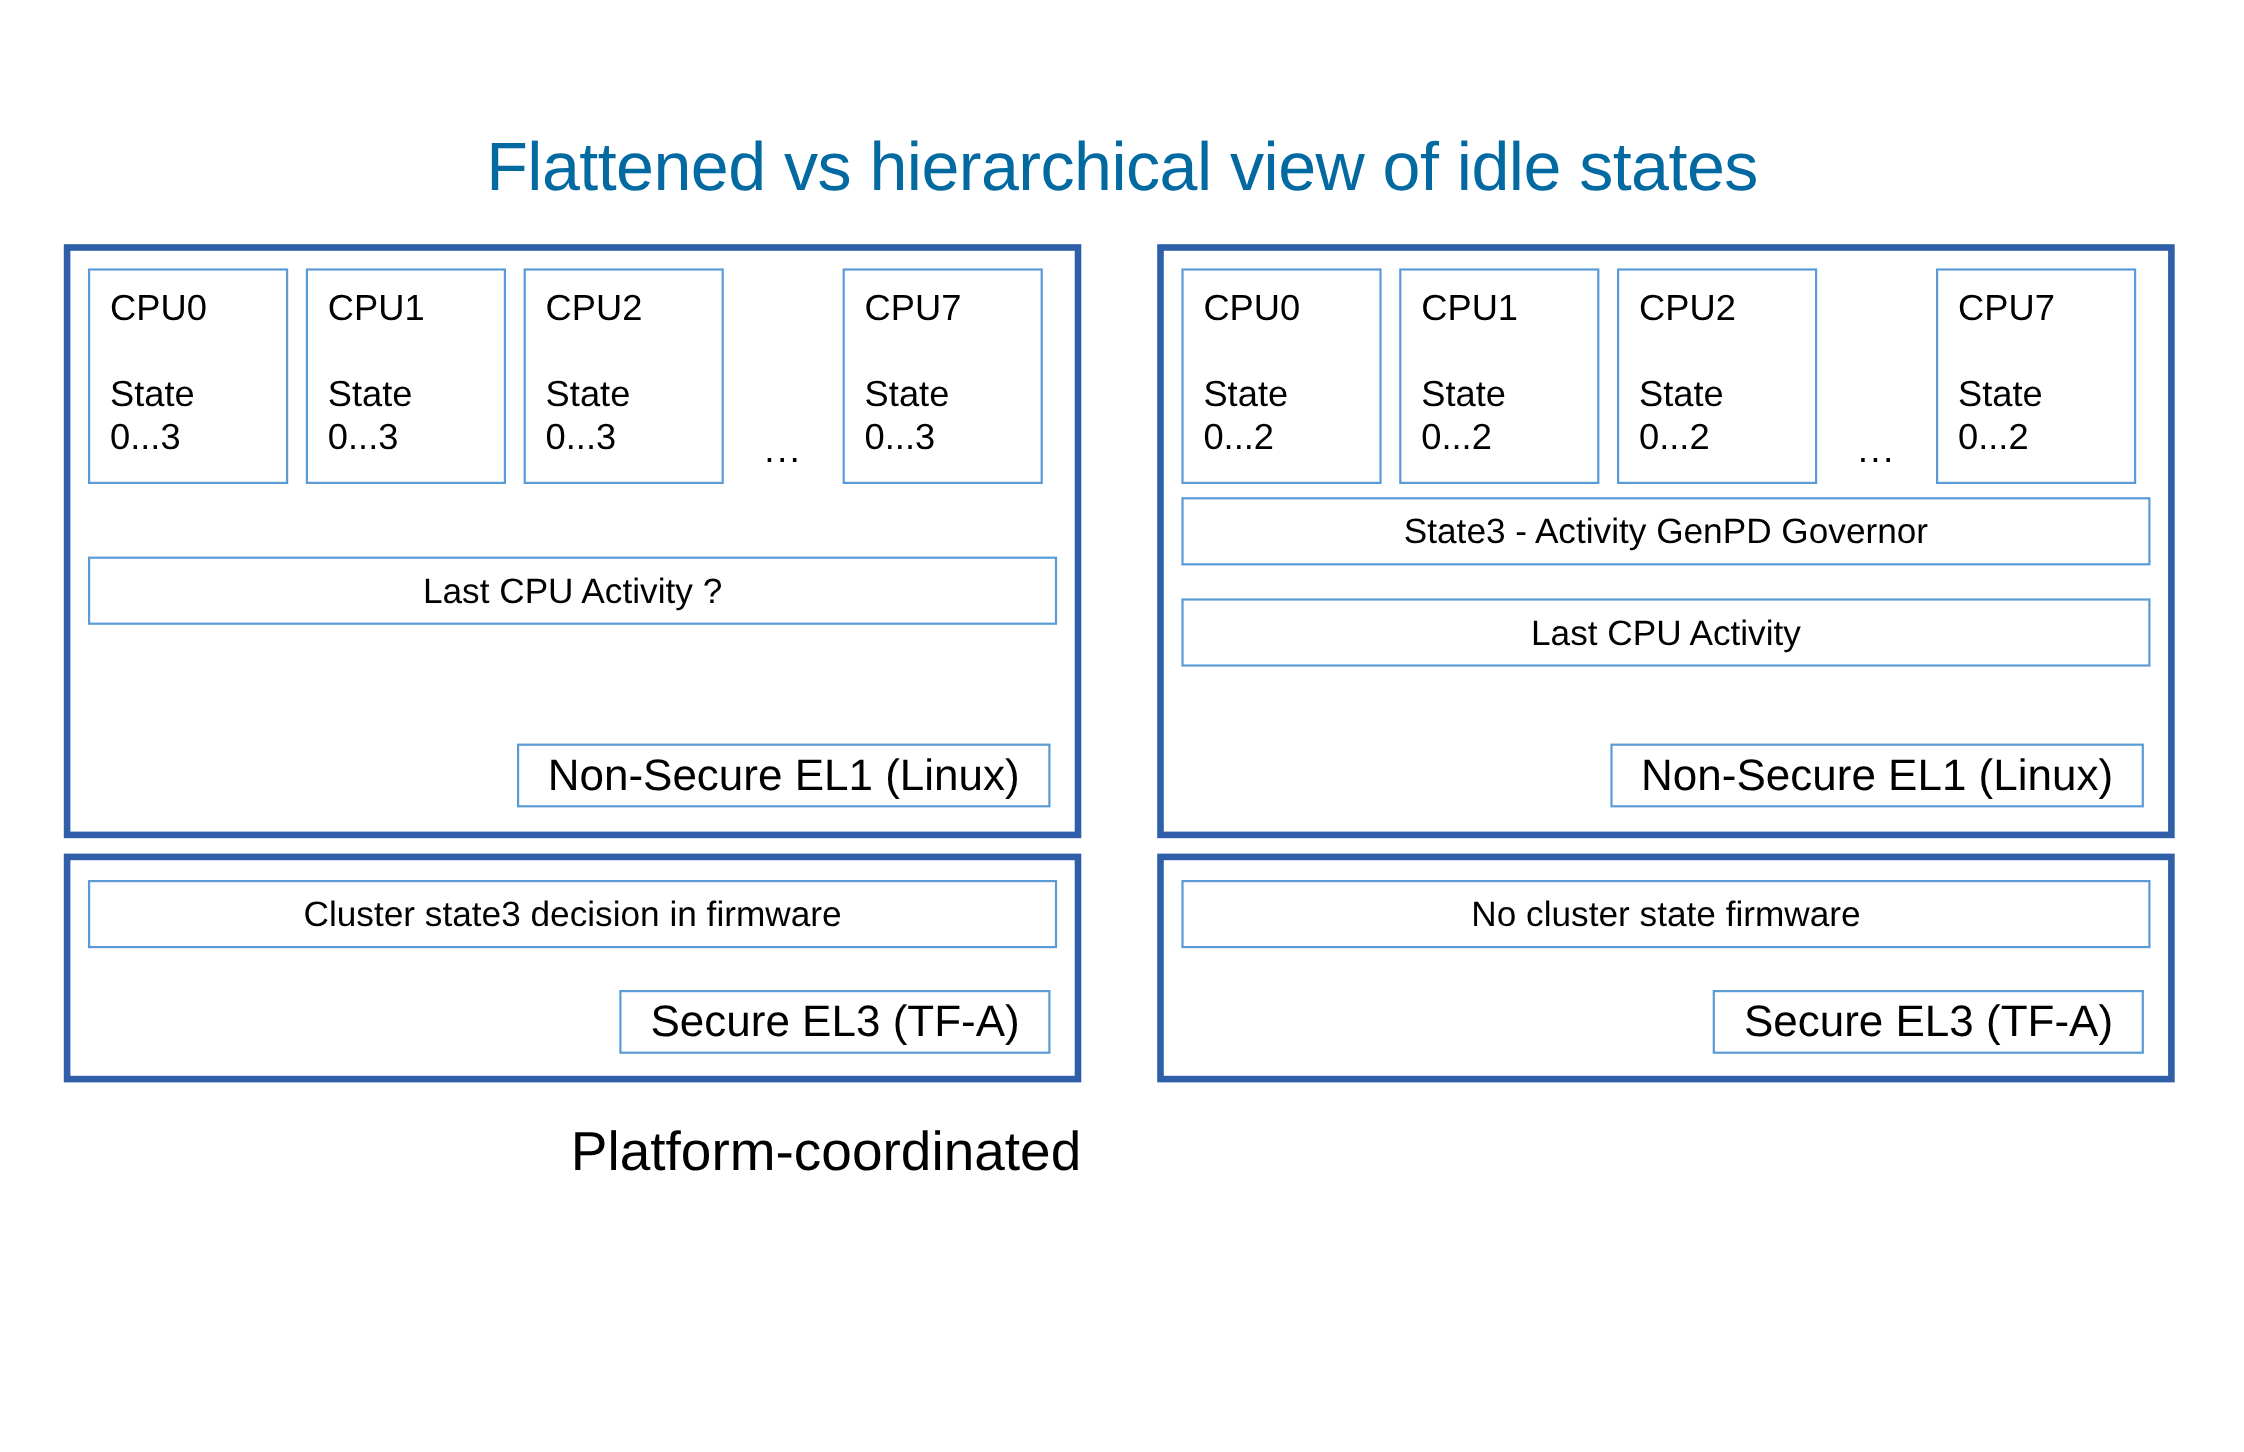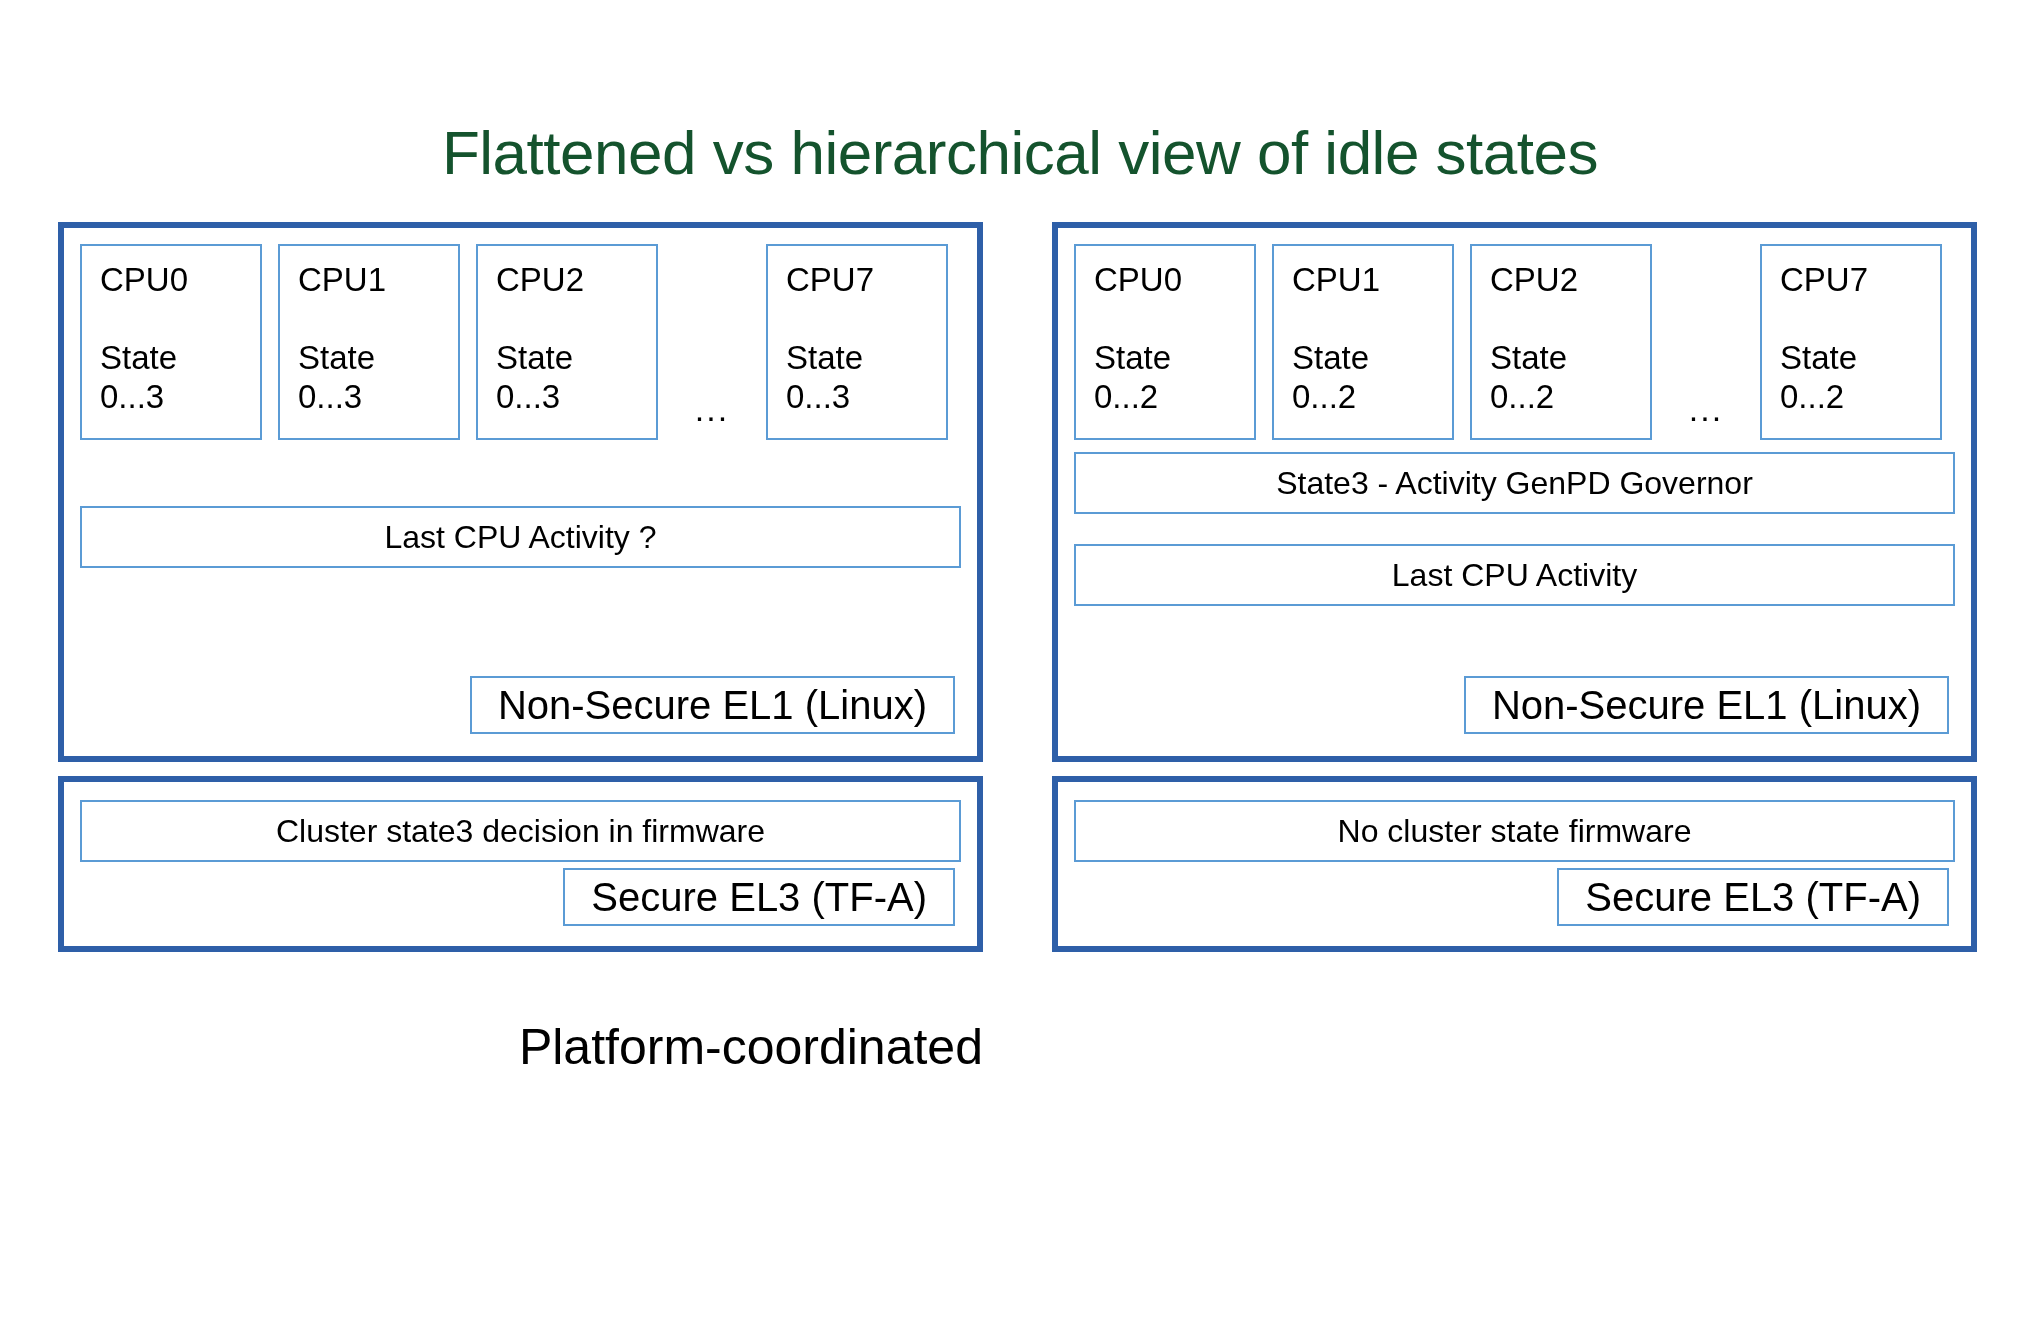--- a/index.html
+++ b/index.html
@@ -28,42 +28,42 @@
   .slide-title {
     position: absolute;
     left: 0;
     top: 118px;
     width: 2040px;
     text-align: center;
     font-size: 62px;
     line-height: 70px;
     font-weight: 400;
     letter-spacing: -0.5px;
-    color: #14532d;
+    color: #0369a1;
     white-space: nowrap;
   }
 
   
   .column {
     position: absolute;
     top: 222px;
     width: 925px;
   }
   .column.left  { left: 58px; }
   .column.right { left: 1052px; }
 
   
   .panel {
     box-sizing: border-box;
     border: 6px solid #2E5FA8;
     background: #ffffff;
     position: relative;
   }
   .panel.os       { height: 540px; padding: 16px 16px 0 16px; }
-  .panel.firmware { height: 176px; margin-top: 14px; padding: 18px 16px 0 16px; }
+  .panel.firmware { height: 208px; margin-top: 14px; padding: 18px 16px 0 16px; }
 
   
   .ibox {
     box-sizing: border-box;
     border: 2px solid #5B9BD5;
     background: #ffffff;
   }
 
   
   .cpu-row {

